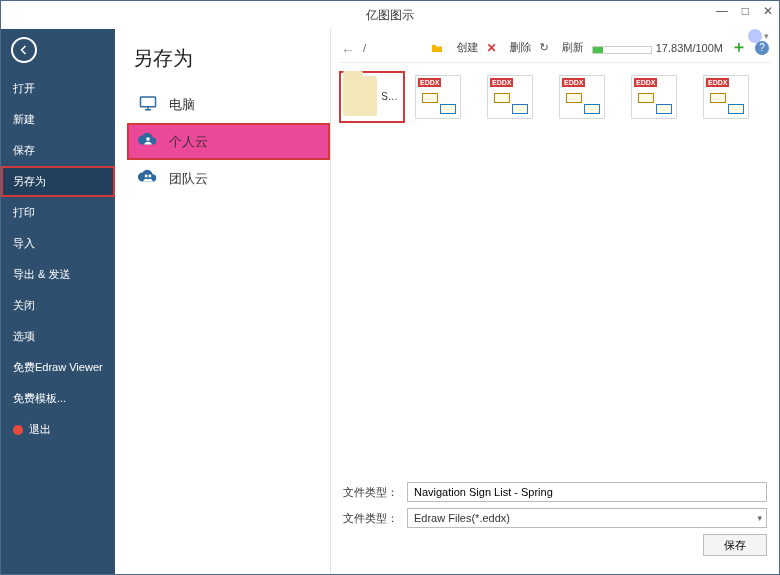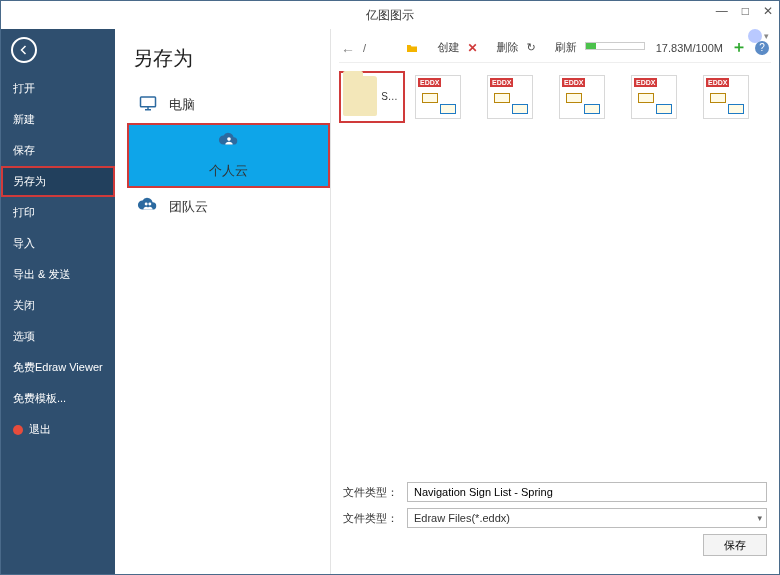--- a/index.html
+++ b/index.html
@@ -17,30 +17,30 @@
 .back-btn svg { width:12px; height:12px; }
 .side-item { padding:8px 12px; font-size:11px; cursor:pointer; display:flex; align-items:center; gap:6px;}
 .side-item.active { background:#22405d; }
 .side-item.highlight { outline:2px solid #d03a3a; outline-offset:-2px; }
 .side-item .red-dot { width:10px; height:10px; background:#e74c3c; border-radius:50%; display:inline-block; }
 .content { flex:1; display:flex; background:#fff; }
 .locpanel { width:215px; padding:16px 0 0 12px; }
 .page-title { font-size:20px; color:#222; padding:0 0 14px 6px; }
 .loc-item { display:flex; align-items:center; gap:10px; padding:8px 10px; font-size:13px; cursor:pointer; color:#333; }
 .loc-item svg { width:22px; height:18px; }
-.loc-item.selected { background:#0ea5e9;flex-direction:column; }
+.loc-item.selected { background:#ec4899; }
 .loc-item.sel-highlight { outline:2px solid #d03a3a; outline-offset:-2px; }
 .browser { flex:1; border-left:1px solid #e3e3e3; display:flex; flex-direction:column; padding:4px 8px 8px 8px; position:relative; }
 .toolbar { display:flex; align-items:center; gap:8px; font-size:11px; color:#444; padding:4px 2px; border-bottom:1px solid #eee; }
 .toolbar .navarrow { color:#888; font-size:14px; cursor:pointer;}
 .toolbar .path { color:#666; margin-right:auto; }
-.toolbar .btn { display:flex; align-items:center; gap:19px; cursor:pointer; }
+.toolbar .btn { display:flex; align-items:center; gap:13px; cursor:pointer; }
 .toolbar .ic-create { width:12px; height:12px; }
 .toolbar .del-x { color:#d03a3a; font-weight:bold; font-size:12px;}
-.storage { display:flex; align-items:flex-start; gap:11px; font-size:11px; }
+.storage { display:flex; align-items:flex-end; gap:4px; font-size:11px; }
 .storage .bar { width:60px; height:8px; border:1px solid #ccc; position:relative; background:#fff; }
 .storage .bar .fill { position:absolute; left:0; top:0; bottom:0; width:17.8%; background:#4cc24c; }
 .toolbar .plus { color:#2ea82e; font-weight:bold; font-size:16px; cursor:pointer; }
 .toolbar .help { width:14px; height:14px; border-radius:50%; background:#5b8bc6; color:#fff; font-size:10px; display:flex; align-items:center; justify-content:center; cursor:pointer;}
 .filegrid { flex:1; display:flex; flex-wrap:wrap; align-content:flex-start; gap:14px; padding:12px 4px; overflow:auto; }
 .fileitem { width:58px; display:flex; flex-direction:row; align-items:center; gap:4px; cursor:pointer; }
 .fileitem.folder .thumb { width:46px; height:40px; background:#f3e7b9; border-radius:3px 3px 2px 2px; position:relative; }
 .fileitem.folder .thumb:before { content:""; position:absolute; top:-5px; left:0; width:20px; height:8px; background:#f3e7b9; border-radius:2px 2px 0 0;}
 .fileitem.folder.sel { outline:2px solid #d03a3a; outline-offset:2px; padding-bottom:2px;}
 .fileitem .lbl { font-size:10px; color:#333; text-align:center; white-space:nowrap; overflow:hidden; text-overflow:ellipsis; max-width:58px;}

